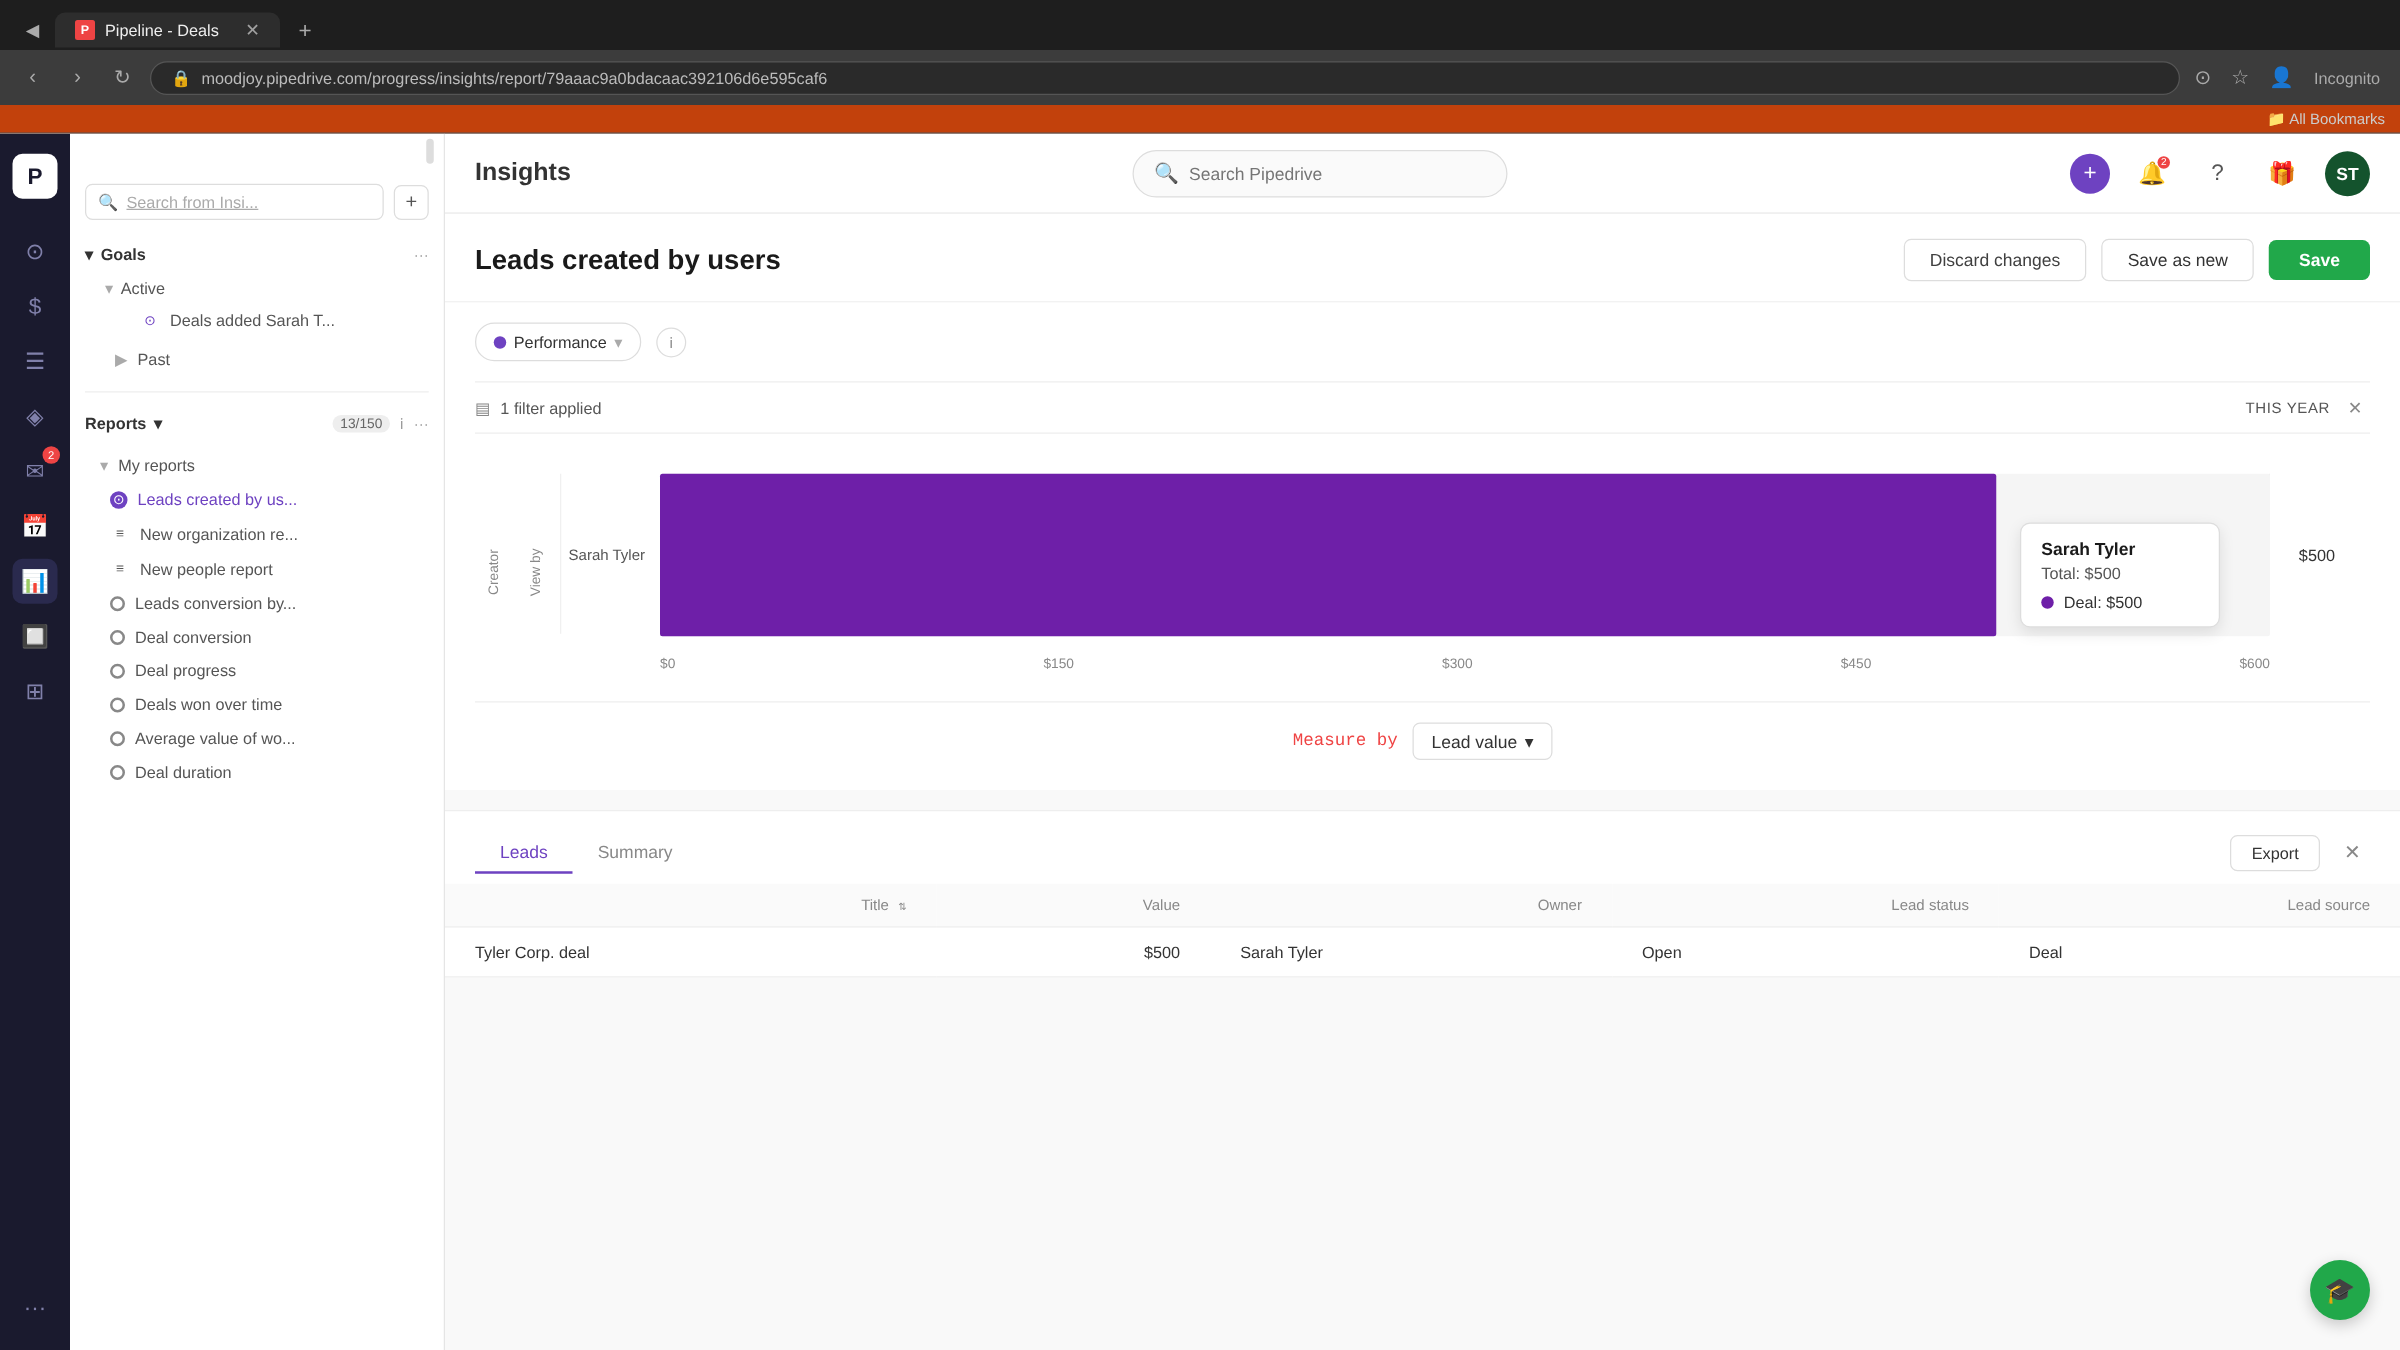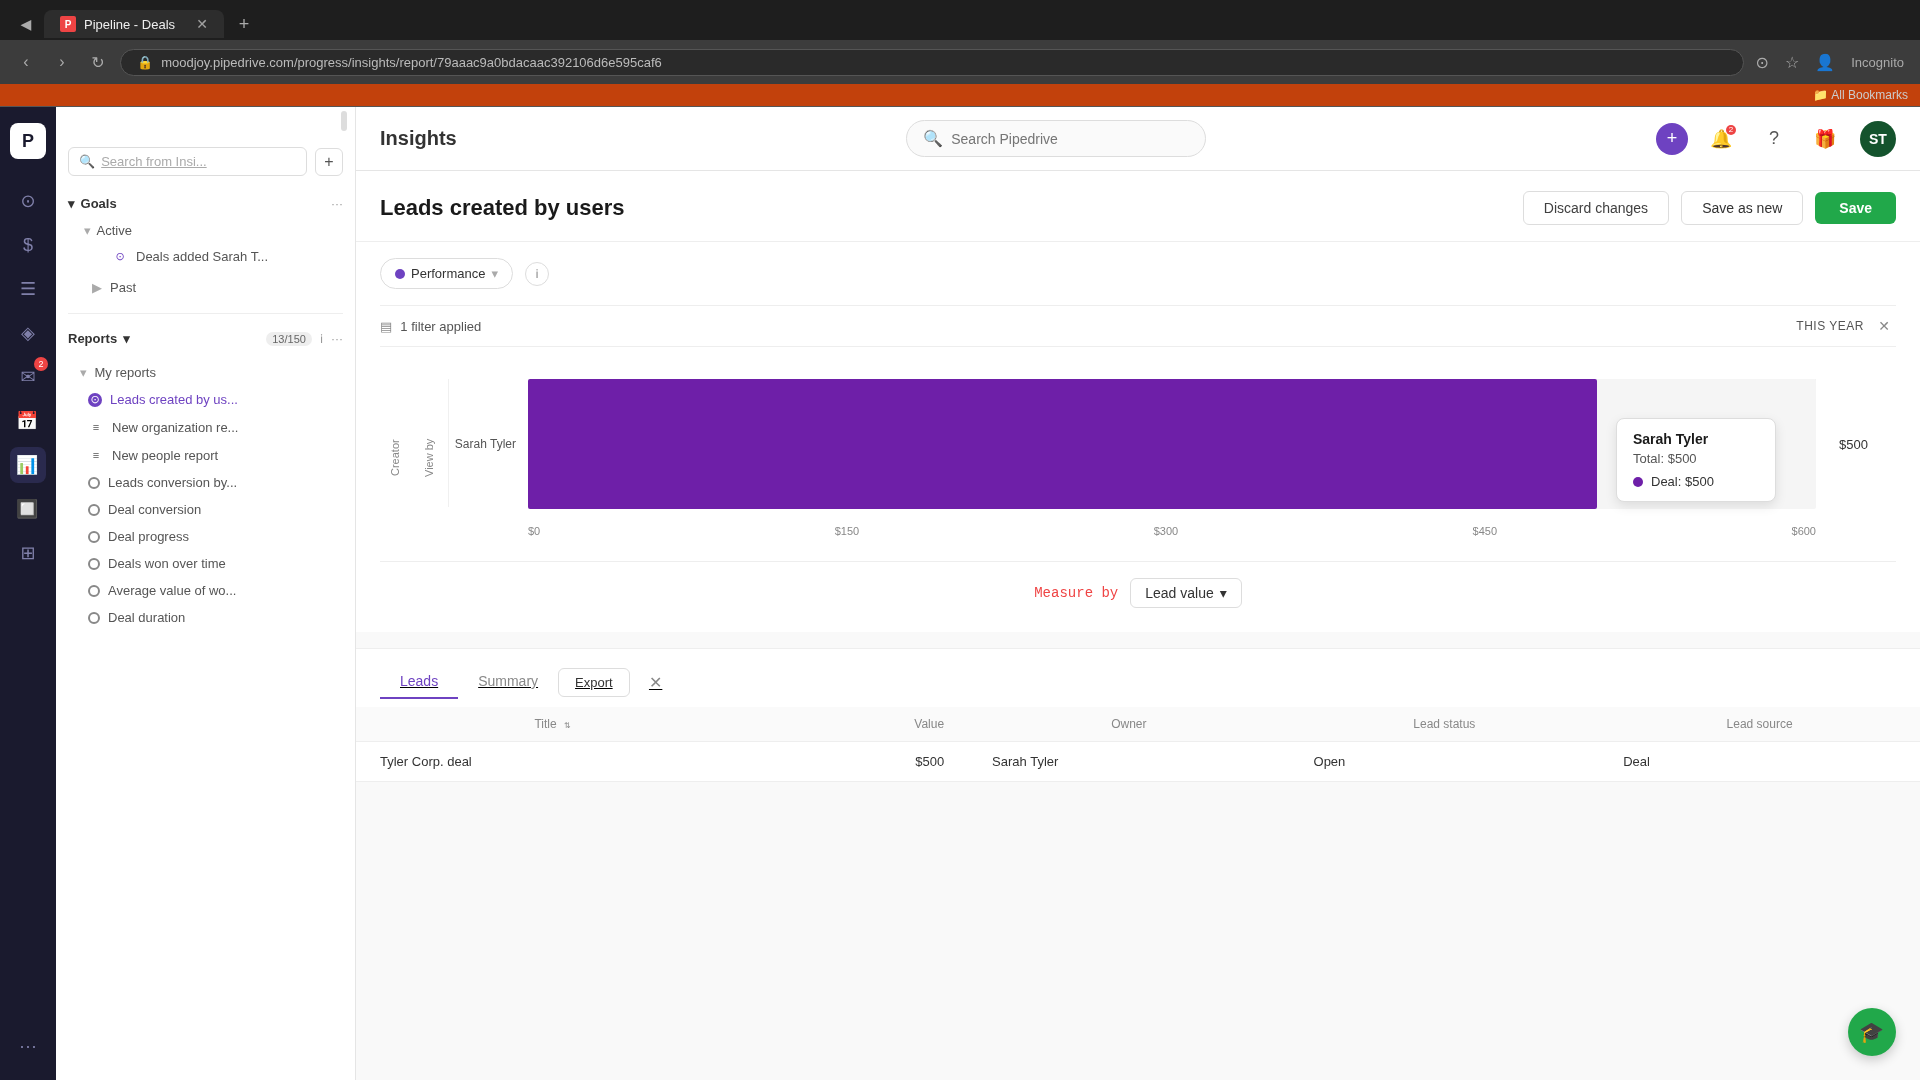--- a/index.html
+++ b/index.html
@@ -98,30 +98,30 @@
     .tooltip-total { font-size: 13px; color: #555; margin-bottom: 8px; }
     .tooltip-item { display: flex; align-items: center; gap: 8px; font-size: 13px; color: #333; }
     .tooltip-dot { width: 10px; height: 10px; background: #6e1fa8; border-radius: 50%; flex-shrink: 0; }
 
     .measure-by { display: flex; align-items: center; justify-content: center; gap: 12px; padding: 16px 0 8px; border-top: 1px solid #eee; margin-top: 8px; }
     .measure-label { font-size: 14px; color: #ef4444; font-family: Liberation Mono, monospace; }
     .measure-dropdown { display: flex; align-items: center; gap: 6px; padding: 6px 14px; border: 1px solid #ddd; border-radius: 6px; background: #fff; cursor: pointer; font-size: 14px; color: #333; }
 
     
     .table-section { background: #fff; margin-top: 16px; padding: 0; border-top: 1px solid #eee; }
-    .table-header { display: flex; align-items: center; padding: 16px 24px 0; text-decoration: underline; }
+    .table-header { display: flex; align-items: center; justify-content: space-between; padding: 16px 24px 0; }
     .table-tabs { display: flex; gap: 0; }
     .table-tab { padding: 8px 20px; font-size: 14px; cursor: pointer; color: #888; border-bottom: 2px solid transparent; }
     .table-tab.active { color: #6e42c1; border-bottom: 2px solid #6e42c1; font-weight: 500; }
     .table-actions { display: flex; gap: 12px; align-items: center; }
     .btn-export { padding: 6px 16px; border: 1px solid #ddd; border-radius: 6px; background: #fff; color: #333; font-size: 13px; cursor: pointer; }
     .table-close { width: 28px; height: 28px; display: flex; align-items: center; justify-content: center; cursor: pointer; color: #888; font-size: 16px; }
 
     .data-table { width: 100%; border-collapse: collapse; margin-top: 8px; }
-    .data-table th { padding: 10px 24px; text-align: center; font-size: 12px; color: #888; font-weight: 500; border-bottom: 1px solid #eee; background: #fafafa; }
+    .data-table th { padding: 10px 24px; text-align: right; font-size: 12px; color: #888; font-weight: 500; border-bottom: 1px solid #eee; background: #fafafa; }
     .data-table td { padding: 12px 24px; font-size: 13px; color: #333; border-bottom: 1px solid #eee; }
     .data-table th:nth-child(2), .data-table td:nth-child(2) { text-align: right; }
     .sort-icon { display: inline-flex; flex-direction: column; margin-left: 4px; font-size: 8px; }
   </style>
 </head>
 <body>
 
 <div class="browser-chrome">
   <div class="browser-tabs">
     <div style="display:flex;align-items:center;gap:4px;">

